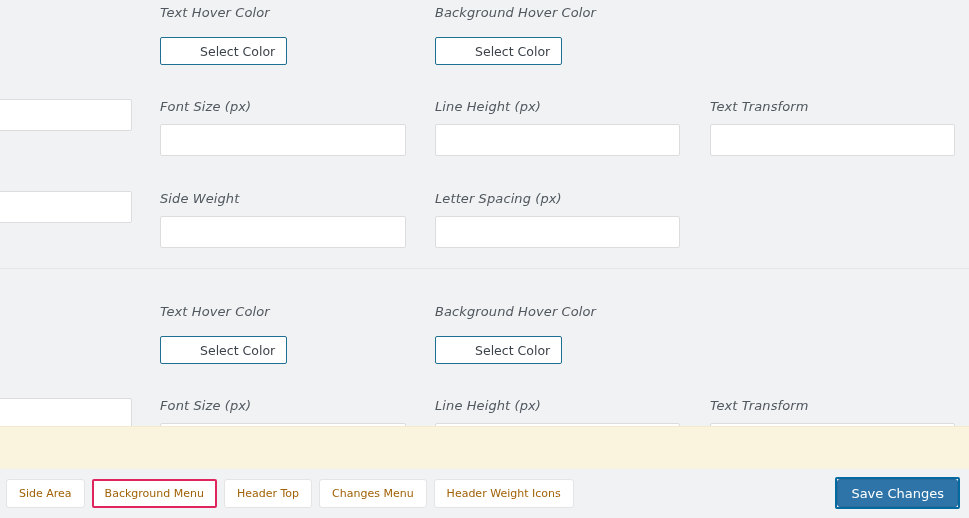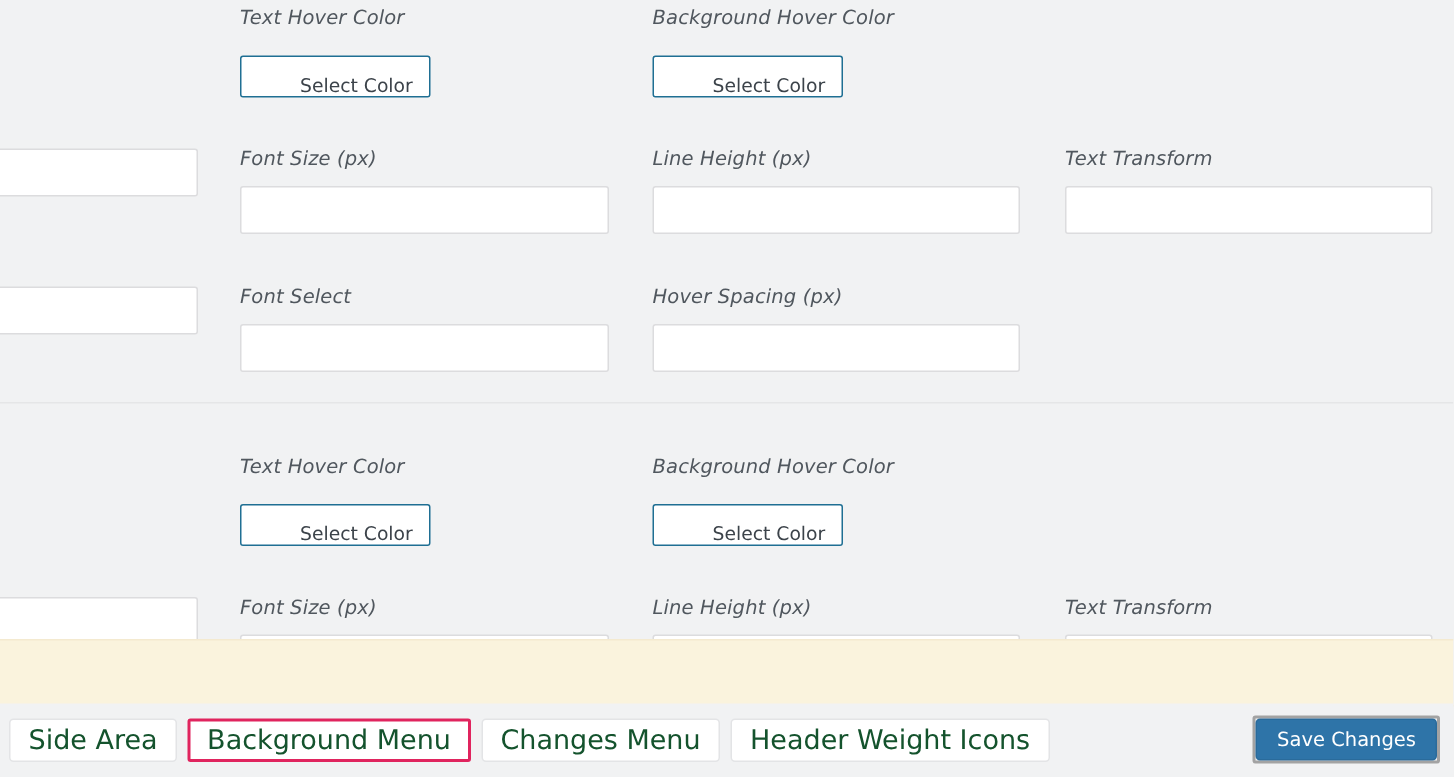--- a/index.html
+++ b/index.html
@@ -68,21 +68,21 @@
     border: 1px solid #dcdcde;
     border-radius: 2px;
     height: 32px;
     box-shadow: 0 0 0 transparent;
   }
 
   
   .color-picker {
     box-sizing: border-box;
     display: inline-flex;
-    align-items: flex-end;
+    align-items: center;
     height: 28px;
     border: 1px solid #1f6f93;
     border-radius: 2px;
     background: #ffffff;
     overflow: hidden;
   }
   .color-swatch {
     width: 27px;
     background: #ffffff;
     border-right: 1px solid #b9c0c6;
@@ -134,22 +134,22 @@
   .tab-btn {
     box-sizing: border-box;
     height: 29px;
     padding: 0 12px;
     display: inline-flex;
     align-items: center;
     background: #ffffff;
     border: 1px solid #e3e4e6;
     border-radius: 3px;
     font-family: "DejaVu Sans", sans-serif;
-    font-size: 18px;
-    color: #14532d;
+    font-size: 11px;
+    color: #a16207;
     white-space: nowrap;
     cursor: pointer;
   }
   .tab-btn.highlighted {
     border: 2px solid #e0245e;
     border-radius: 2px;
     padding: 0 11px;
   }
 
   .ghost-letter {
@@ -158,21 +158,21 @@
     top: 18px;
     font-family: "DejaVu Sans", sans-serif;
     font-size: 12px;
     color: #d8d9da;
   }
 
   .save-wrap {
     position: absolute;
     right: 9px;
     top: 8px;
-    border: 2px solid #a3a3a3;
+    border: 2px solid #0369a1;
     border-radius: 2px;
     padding: 0;
     line-height: 0;
   }
   .save-btn {
     box-sizing: border-box;
     display: inline-flex;
     align-items: center;
     justify-content: center;
     height: 28px;
@@ -229,26 +229,26 @@
       <div class="field" style="left:710px; top:99px;">
         <div class="field-label">Text Transform</div>
         <input class="text-input" style="width: 245px; margin-top: 9px;" type="text">
       </div>
 
       <div class="field" style="left:-120px; top:191px;">
         <input class="text-input" style="width: 252px;" type="text">
       </div>
 
       <div class="field" style="left:160px; top:191px;">
-        <div class="field-label">Font Select</div>
+        <div class="field-label">Side Weight</div>
         <input class="text-input" style="width: 246px; margin-top: 9px;" type="text">
       </div>
 
       <div class="field" style="left:435px; top:191px;">
-        <div class="field-label">Hover Spacing (px)</div>
+        <div class="field-label">Letter Spacing (px)</div>
         <input class="text-input" style="width: 245px; margin-top: 9px;" type="text">
       </div>
     </div>
 
     <div class="section-divider" style="top:268px;"></div>
 
     <div class="section">
 
       <div class="field" style="left:160px; top:304px;">
         <div class="field-label">Text Hover Color</div>
@@ -289,20 +289,21 @@
 
   <div class="notice-bar"></div>
 
   <div class="bottom-bar">
 
     <div class="ghost-letter">e</div>
 
     <div class="tabs">
       <div class="tab-btn">Side Area</div>
       <div class="tab-btn highlighted">Background Menu</div>
+      <div class="tab-btn">Header Top</div>
       <div class="tab-btn">Changes Menu</div>
       <div class="tab-btn">Header Weight Icons</div>
     </div>
 
     <div class="save-wrap">
       <button class="save-btn">Save Changes</button>
     </div>
   </div>
 
 </div>

